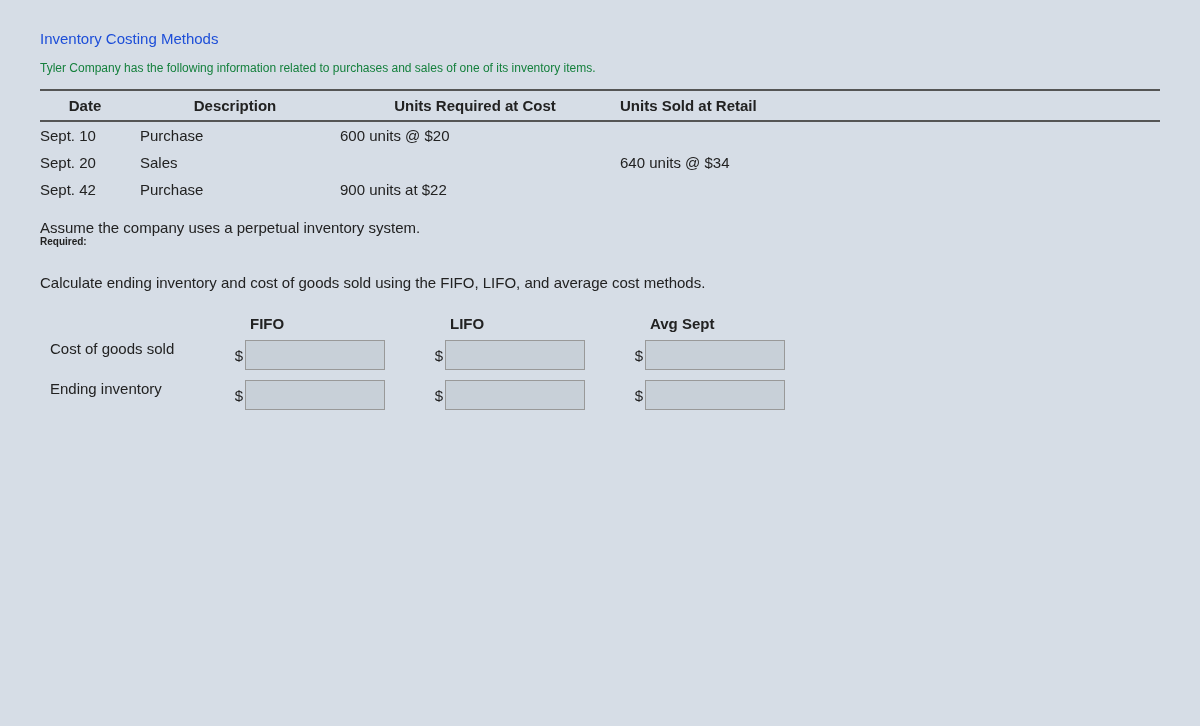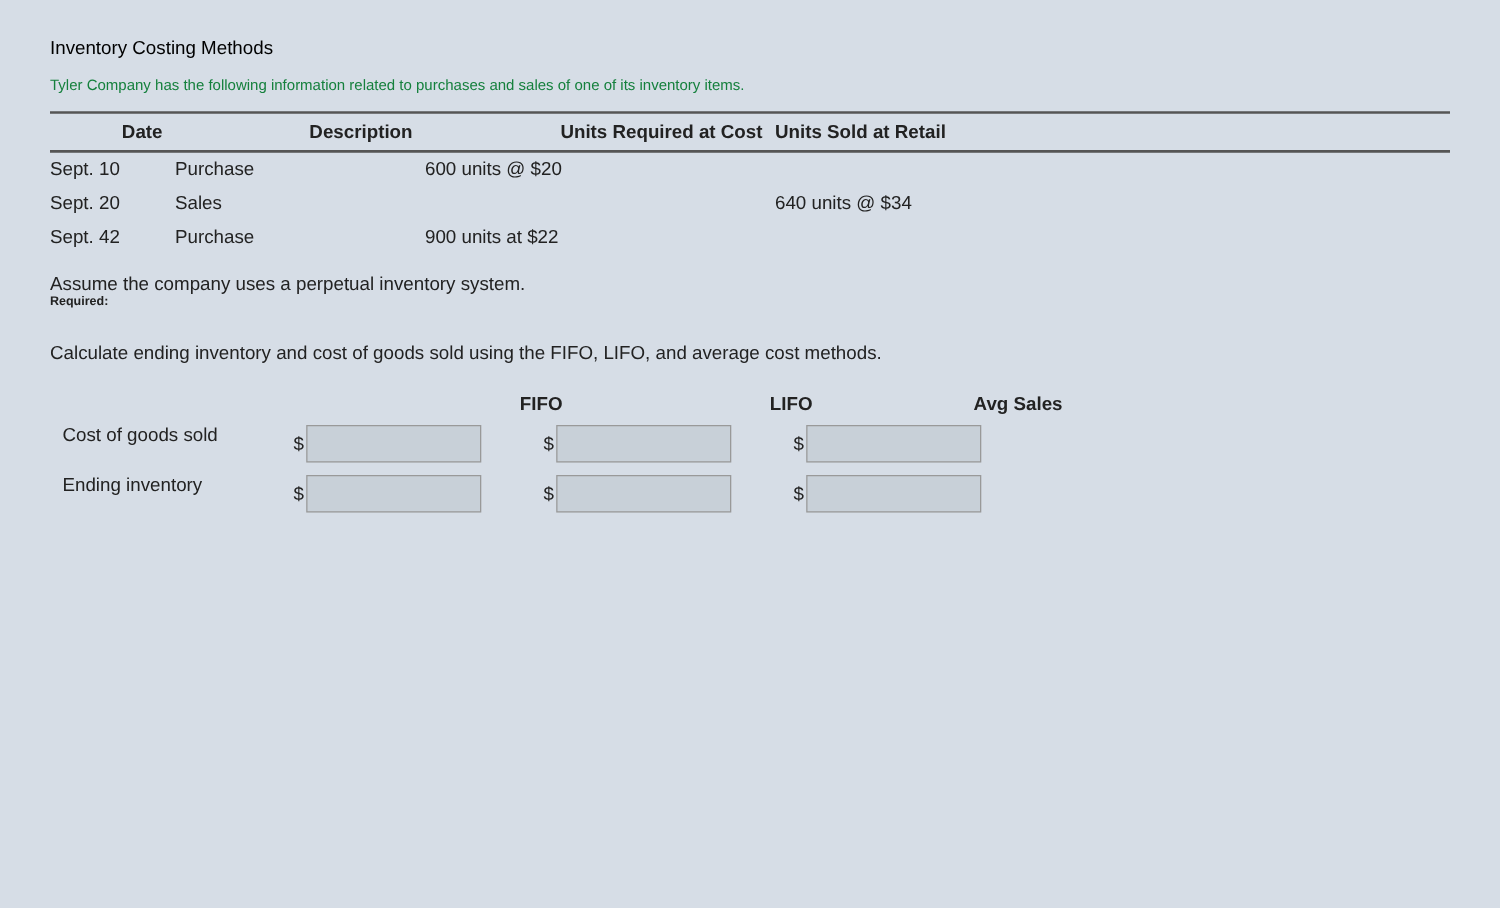--- a/index.html
+++ b/index.html
@@ -13,21 +13,21 @@
       font-family: Arial, sans-serif;
       font-size: 15px;
       color: #222;
       width: 1200px;
       min-height: 726px;
       padding: 30px 40px;
     }
 
     .page-title {
       font-size: 15px;
-      color: #000000;
+      color: #1d4ed8;
       margin-bottom: 14px;
     }
 
     .intro-text {
       font-size: 12px;
       color: #15803d;
       margin-bottom: 14px;
     }
 
     table.inventory-table {
@@ -35,21 +35,21 @@
       width: 100%;
       margin-bottom: 16px;
     }
 
     table.inventory-table thead tr {
       border-top: 2px solid #555;
       border-bottom: 2px solid #555;
     }
 
     table.inventory-table th {
-      text-align: right;
+      text-align: center;
       font-weight: bold;
       padding: 6px 10px 6px 0;
       font-size: 15px;
     }
 
     table.inventory-table td {
       padding: 5px 10px 5px 0;
       font-size: 15px;
       vertical-align: top;
     }
@@ -80,21 +80,21 @@
     }
 
     .calc-headers {
       display: flex;
       margin-left: 200px;
       margin-bottom: 8px;
     }
 
     .calc-header-item {
       width: 200px;
-      text-align: right;
+      text-align: left;
       font-weight: bold;
       font-size: 15px;
     }
 
     .calc-row {
       display: flex;
       align-items: flex-start;
       margin-bottom: 10px;
     }
 
@@ -166,21 +166,21 @@
 <p class="assume-text">Assume the company uses a perpetual inventory system.</p>
 <p class="required-label">Required:</p>
 <br>
 <p class="calculate-text">Calculate ending inventory and cost of goods sold using the FIFO, LIFO, and average cost methods.</p>
 
 <div class="calc-section">
 
   <div class="calc-headers">
     <div class="calc-header-item">FIFO</div>
     <div class="calc-header-item">LIFO</div>
-    <div class="calc-header-item">Avg Sales</div>
+    <div class="calc-header-item">Avg Sept</div>
   </div>
 
   <div class="calc-row">
     <div class="calc-row-label">Cost of goods sold</div>
     <div class="calc-input-group">
       <span class="calc-row-dollar">$</span>
       <input class="calc-input" type="text" value="" style="">
     </div>
     <div class="calc-input-group">
       <span class="calc-row-dollar">$</span>

